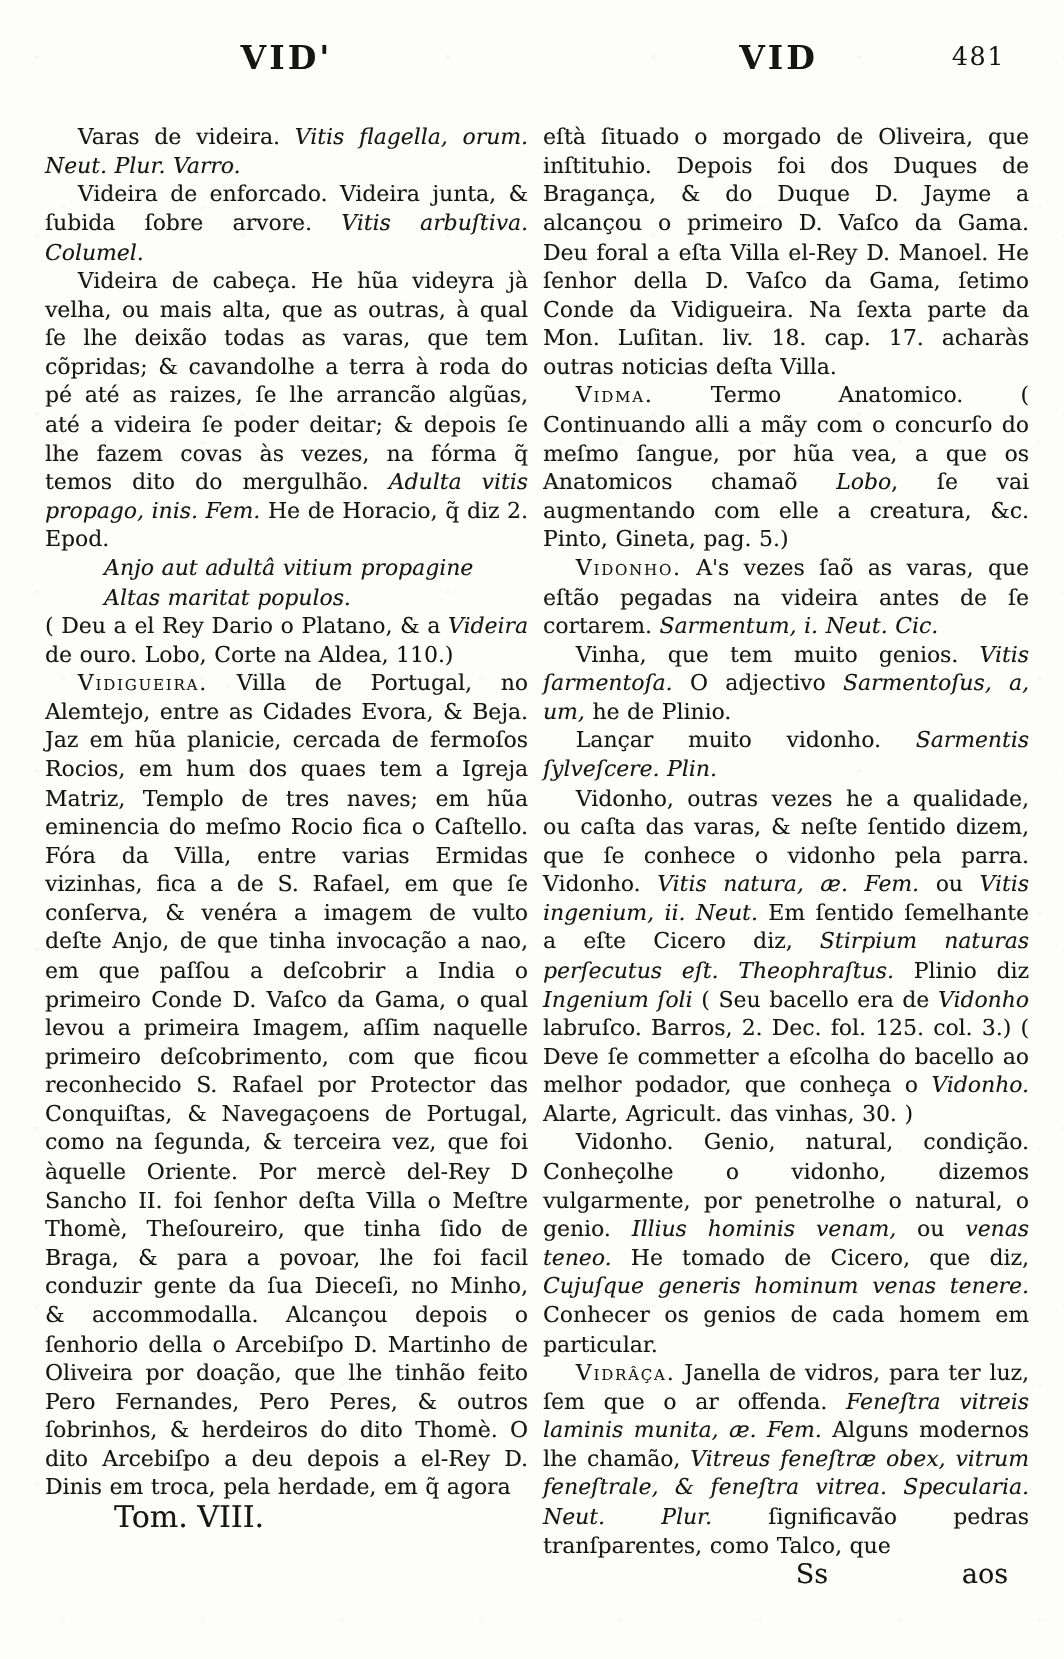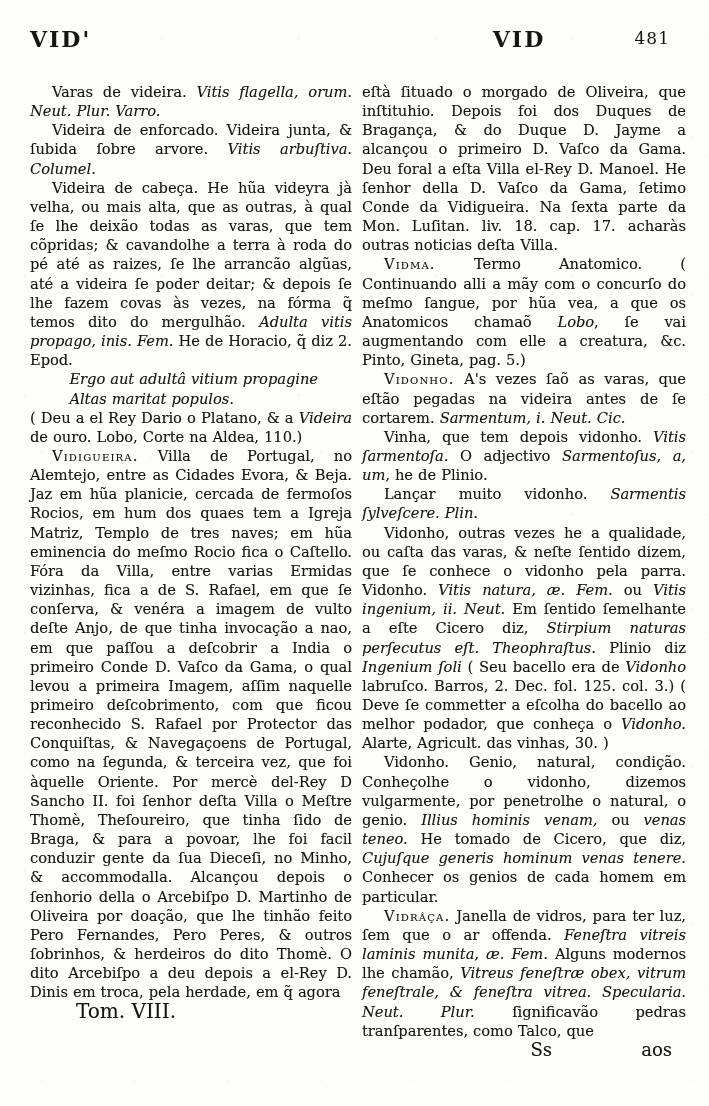--- a/index.html
+++ b/index.html
@@ -26,21 +26,21 @@
     padding: 26px 23px 0 30px;
   }
   
   .header {
     display: flex;
     align-items: baseline;
     height: 34px;
   }
   .h-left {
     width: 322px;
-    text-align: left;
+    text-align: center;
   }
   .h-right {
     flex: 1;
     position: relative;
     text-align: center;
   }
   .run-title {
     font-size: 22px;
     font-weight: bold;
     letter-spacing: 2px;
@@ -112,34 +112,34 @@
     </div>
   </div>
 
   <div class="columns">
 
     <div class="col-left">
       <div>
           <p class="para indent"><span>Varas de videira. </span><span class="it">Vitis flagella, orum. Neut. Plur. Varro.</span></p>
           <p class="para indent"><span>Videira de enforcado. Videira junta, &amp; ſubida ſobre arvore. </span><span class="it">Vitis arbuſtiva. Columel.</span></p>
           <p class="para indent"><span>Videira de cabeça. He hũa videyra jà velha, ou mais alta, que as outras, à qual ſe lhe deixão todas as varas, que tem cõpridas; &amp; cavandolhe a terra à roda do pé até as raizes, ſe lhe arrancão algũas, até a videira ſe poder deitar; &amp; depois ſe lhe fazem covas às vezes, na fórma q̃ temos dito do mergulhão. </span><span class="it">Adulta vitis propago, inis. Fem. </span><span>He de Horacio, q̃ diz 2. Epod.</span></p>
-          <p class="para verse"><span class="it">Ergo aut adultâ vitium propagine</span></p>
+          <p class="para verse"><span class="it">Anjo aut adultâ vitium propagine</span></p>
           <p class="para verse"><span class="it">Altas maritat populos.</span></p>
           <p class="para"><span>( Deu a el Rey Dario o Platano, &amp; a </span><span class="it">Videira</span><span> de ouro. Lobo, Corte na Aldea, 110.)</span></p>
           <p class="para indent"><span class="sc">Vidigueira.</span><span> Villa de Portugal, no Alemtejo, entre as Cidades Evora, &amp; Beja. Jaz em hũa planicie, cercada de fermoſos Rocios, em hum dos quaes tem a Igreja Matriz, Templo de tres naves; em hũa eminencia do meſmo Rocio fica o Caſtello. Fóra da Villa, entre varias Ermidas vizinhas, fica a de S. Rafael, em que ſe conſerva, &amp; venéra a imagem de vulto deſte Anjo, de que tinha invocação a nao, em que paſſou a deſcobrir a India o primeiro Conde D. Vaſco da Gama, o qual levou a primeira Imagem, aſſim naquelle primeiro deſcobrimento, com que ficou reconhecido S. Rafael por Protector das Conquiſtas, &amp; Navegaçoens de Portugal, como na ſegunda, &amp; terceira vez, que foi àquelle Oriente. Por mercè del-Rey D Sancho II. foi ſenhor deſta Villa o Meſtre Thomè, Theſoureiro, que tinha ſido de Braga, &amp; para a povoar, lhe foi facil conduzir gente da ſua Dieceſi, no Minho, &amp; accommodalla. Alcançou depois o ſenhorio della o Arcebiſpo D. Martinho de Oliveira por doação, que lhe tinhão feito Pero Fernandes, Pero Peres, &amp; outros ſobrinhos, &amp; herdeiros do dito Thomè. O dito Arcebiſpo a deu depois a el-Rey D. Dinis em troca, pela herdade, em q̃ agora</span></p>
         </div>
       <div class="tome">Tom. VIII.</div>
     </div>
 
     <div class="col-right">
       <div>
           <p class="para"><span>eſtà ſituado o morgado de Oliveira, que inſtituhio. Depois foi dos Duques de Bragança, &amp; do Duque D. Jayme a alcançou o primeiro D. Vaſco da Gama. Deu foral a eſta Villa el-Rey D. Manoel. He ſenhor della D. Vaſco da Gama, ſetimo Conde da Vidigueira. Na ſexta parte da Mon. Luſitan. liv. 18. cap. 17. acharàs outras noticias deſta Villa.</span></p>
           <p class="para indent"><span class="sc">Vidma.</span><span> Termo Anatomico. ( Continuando alli a mãy com o concurſo do meſmo ſangue, por hũa vea, a que os Anatomicos chamaõ </span><span class="it">Lobo</span><span>, ſe vai augmentando com elle a creatura, &amp;c. Pinto, Gineta, pag. 5.)</span></p>
           <p class="para indent"><span class="sc">Vidonho.</span><span> A's vezes ſaõ as varas, que eſtão pegadas na videira antes de ſe cortarem. </span><span class="it">Sarmentum, i. Neut. Cic.</span></p>
-          <p class="para indent"><span>Vinha, que tem depois vidonho. </span><span class="it">Vitis ſarmentoſa.</span><span> O adjectivo </span><span class="it">Sarmentoſus, a, um,</span><span> he de Plinio.</span></p>
+          <p class="para indent"><span>Vinha, que tem muito genios. </span><span class="it">Vitis ſarmentoſa.</span><span> O adjectivo </span><span class="it">Sarmentoſus, a, um,</span><span> he de Plinio.</span></p>
           <p class="para indent"><span>Lançar muito vidonho. </span><span class="it">Sarmentis ſylveſcere. Plin.</span></p>
           <p class="para indent"><span>Vidonho, outras vezes he a qualidade, ou caſta das varas, &amp; neſte ſentido dizem, que ſe conhece o vidonho pela parra. Vidonho. </span><span class="it">Vitis natura, æ. Fem.</span><span> ou </span><span class="it">Vitis ingenium, ii. Neut.</span><span> Em ſentido ſemelhante a eſte Cicero diz, </span><span class="it">Stirpium naturas perſecutus eſt. Theophraſtus.</span><span> Plinio diz </span><span class="it">Ingenium ſoli</span><span> ( Seu bacello era de </span><span class="it">Vidonho</span><span> labruſco. Barros, 2. Dec. fol. 125. col. 3.) ( Deve ſe commetter a eſcolha do bacello ao melhor podador, que conheça o </span><span class="it">Vidonho.</span><span> Alarte, Agricult. das vinhas, 30. )</span></p>
           <p class="para indent"><span>Vidonho. Genio, natural, condição. Conheçolhe o vidonho, dizemos vulgarmente, por penetrolhe o natural, o genio. </span><span class="it">Illius hominis venam,</span><span> ou </span><span class="it">venas teneo.</span><span> He tomado de Cicero, que diz, </span><span class="it">Cujuſque generis hominum venas tenere.</span><span> Conhecer os genios de cada homem em particular.</span></p>
           <p class="para indent"><span class="sc">Vidrâça.</span><span> Janella de vidros, para ter luz, ſem que o ar offenda. </span><span class="it">Feneſtra vitreis laminis munita, æ. Fem.</span><span> Alguns modernos lhe chamão, </span><span class="it">Vitreus feneſtræ obex, vitrum feneſtrale, &amp; feneſtra vitrea. Specularia. Neut. Plur.</span><span> ſignificavão pedras tranſparentes, como Talco, que</span></p>
         </div>
       <div class="sig-row">
         <span>Ss</span>
         <span>aos</span>
       </div>
     </div>

